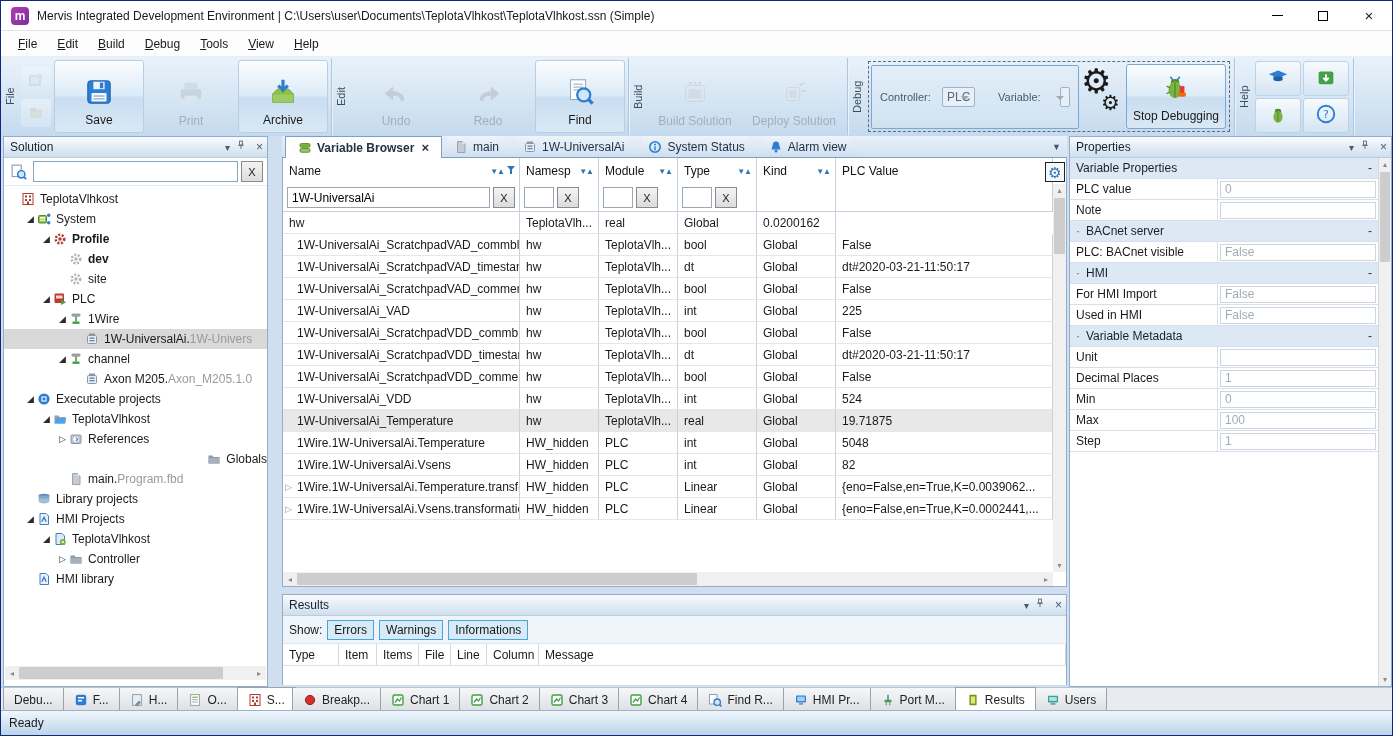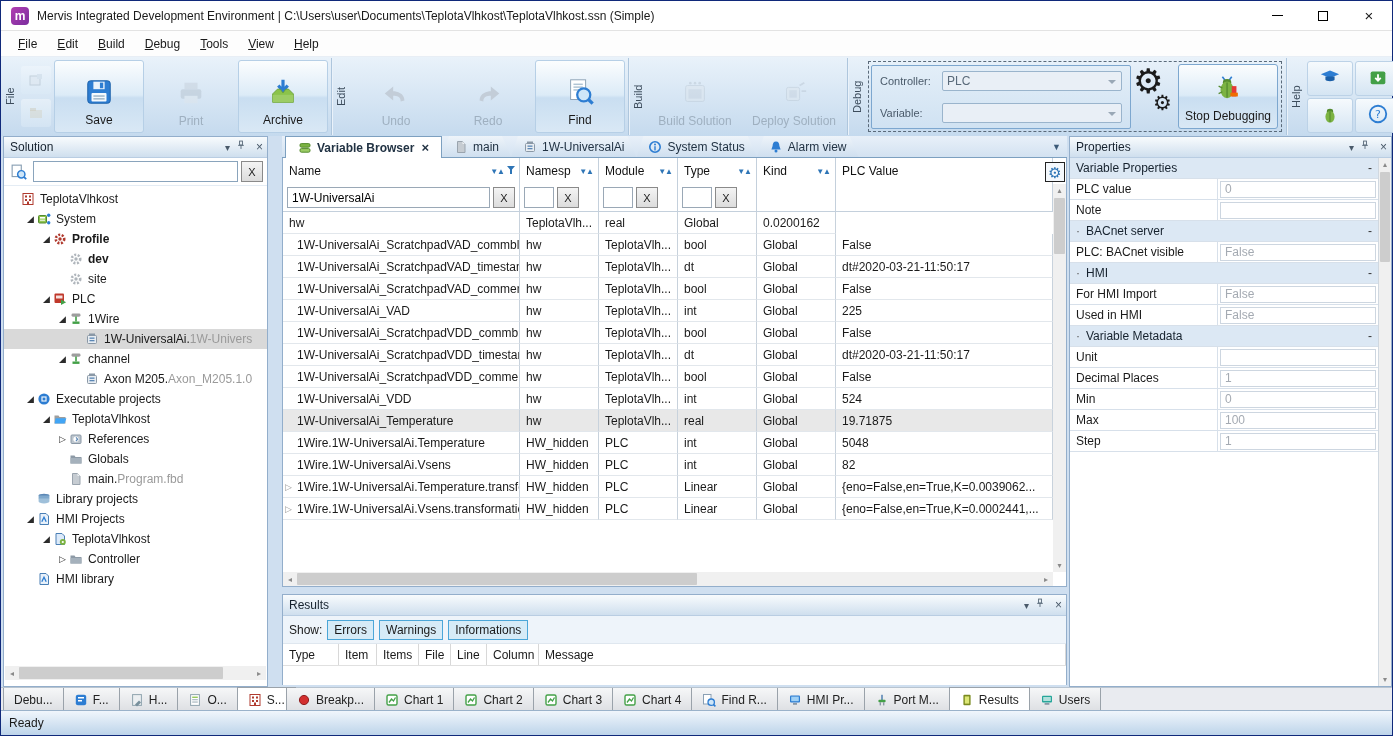--- a/index.html
+++ b/index.html
@@ -35,22 +35,22 @@
   .rbtn { width:90px; display:flex; flex-direction:column; align-items:center; justify-content:flex-end;
     padding:6px 2px 5px; border-radius:3px; gap:4px; margin:1px; }
   .rbtn .ric { height:34px; display:flex; align-items:center; justify-content:center; }
   .rbtn.enabled { background:linear-gradient(#fbfdfe,#dcebf7 48%,#c9def1 52%,#d9e8f5); border:1px solid #b6cfe6; }
   .rbtn.disabled { color:#9fb0c0; }
   .rbtn.hilite { border:1px solid #7da7cf; }
   .smallcol { display:flex; flex-direction:column; justify-content:space-around; padding:4px 2px; }
   .smallbtn { width:30px; height:28px; border-radius:3px; background:linear-gradient(#f2f8fd,#dcebf7);
     display:flex; align-items:center; justify-content:center; opacity:.55; }
   .debugbox { border:1px dashed #5a6a7a; display:flex; align-items:center; margin:2px; padding:2px; }
-  .ctrlpanel { width:260px; height:64px; background:linear-gradient(#e3eef8,#d0e2f2);
-    border:1px solid #7da7cf; border-radius:2px; padding:5px 8px; display:flex; flex-direction:column; justify-content:space-between; }
+  .ctrlpanel { width:208px; height:64px; background:linear-gradient(#e3eef8,#d0e2f2);
+    border:1px solid #7da7cf; border-radius:2px; padding:5px 8px; display:flex; flex-direction:row; justify-content:space-between; }
   .ctrlrow { display:flex; align-items:center; gap:6px; }
   .ctrllabel { width:56px; color:#4a5a6a; font-size:11px; }
   .dropdown { flex:1; height:20px; background:#e9eff6; border:1px solid #9ab4cc; border-radius:2px;
     display:flex; align-items:center; padding:0 4px; color:#5a6a7a; position:relative; }
   .dropdown:after { content:""; position:absolute; right:5px; top:8px; border:4px solid transparent; border-top-color:#9aa8b6; }
   .gears { width:46px; position:relative; height:70px; }
   .gears .g1 { position:absolute; left:2px; top:2px; font-size:34px; color:#1b1b1b; line-height:1; }
   .gears .g2 { position:absolute; left:22px; top:30px; font-size:21px; color:#1b1b1b; line-height:1; }
   .helpgrid { display:grid; grid-template-columns:46px 46px; grid-template-rows:35px 35px; gap:2px; padding:2px; }
   .helpbtn { background:linear-gradient(#f6fafd,#d5e5f3); border:1px solid #bcd2e7; border-radius:3px;
@@ -134,21 +134,21 @@
   .prow .dot { margin-right:6px; color:#555; }
   .pname { width:148px; display:flex; align-items:center; padding:0 6px; border-right:1px solid #d7e0ea; }
   .pval { flex:1; display:flex; align-items:center; padding:1px 2px; }
   .pbox { flex:1; height:17px; border:1px solid #cdd6e0; display:flex; align-items:center; padding:0 4px; background:#fff; }
   .pbox.dim { color:#a4aab2; }
   #propScroll { right:0; top:21px; bottom:0; border-left:1px solid #d0d8e0; }
 
   
   .tabstrip { position:absolute; left:0; top:686px; right:0; height:25px; background:#e9ebf0; border-top:1px solid #b8c4d0; }
   .btabs { position:absolute; top:0; height:25px; display:flex; align-items:stretch; }
-  #leftTabs { left:2px; } #rightTabs { left:285px; }
+  #leftTabs { left:2px; } #rightTabs { left:291px; }
   .btab { display:flex; align-items:center; gap:5px; padding:0 10px; border:1px solid #9aa2aa; border-top:none;
     background:linear-gradient(#f6f7f8,#dcdee2); margin-right:-1px; color:#222; white-space:nowrap; }
   .btab.active { background:#fff; border-top:1px solid #9aa2aa; margin-top:-1px; }
 
   .statusbar { position:absolute; left:0, bottom:0; left:0; right:0; bottom:0; height:25px;
     background:linear-gradient(#f0f6fc,#bdd4ea); border-top:1px solid #9ab2ca; display:flex; align-items:center; padding:0 8px; }
 </style>
 </head>
 <body>
 
@@ -531,21 +531,21 @@
             <span class="arrow">▷</span>
             <span class="icn">
               <svg viewBox="0 0 14 14">
                 <rect x="2" y="3" width="10" height="8.5" rx="1" fill="#bdc6ce" stroke="#8a98a6"></rect>
                 <circle cx="7" cy="7.2" r="2.6" fill="#fff"></circle>
                 <path d="M7 5.4 L8.6 7.2 L7 9" fill="none" stroke="#5b87b5" stroke-width="1.2"></path>
               </svg>
             </span>
             <span class="tlabel">References</span>
           </div>
-          <div class="trow" style="padding-left: 52px;">
+          <div class="trow" style="padding-left: 80px; justify-content: flex-end;">
             <span class="arrow"></span>
             <span class="icn">
               <svg viewBox="0 0 14 14">
                 <path d="M1.5 3.5 L5.5 3.5 L6.5 5 L12.5 5 L12.5 11.5 L1.5 11.5 Z" fill="#8d9aa6"></path>
                 <rect x="1.5" y="6" width="11" height="5.5" fill="#a5b1bc"></rect>
               </svg>
             </span>
             <span class="tlabel">Globals</span>
           </div>
           <div class="trow" style="padding-left: 52px;">

